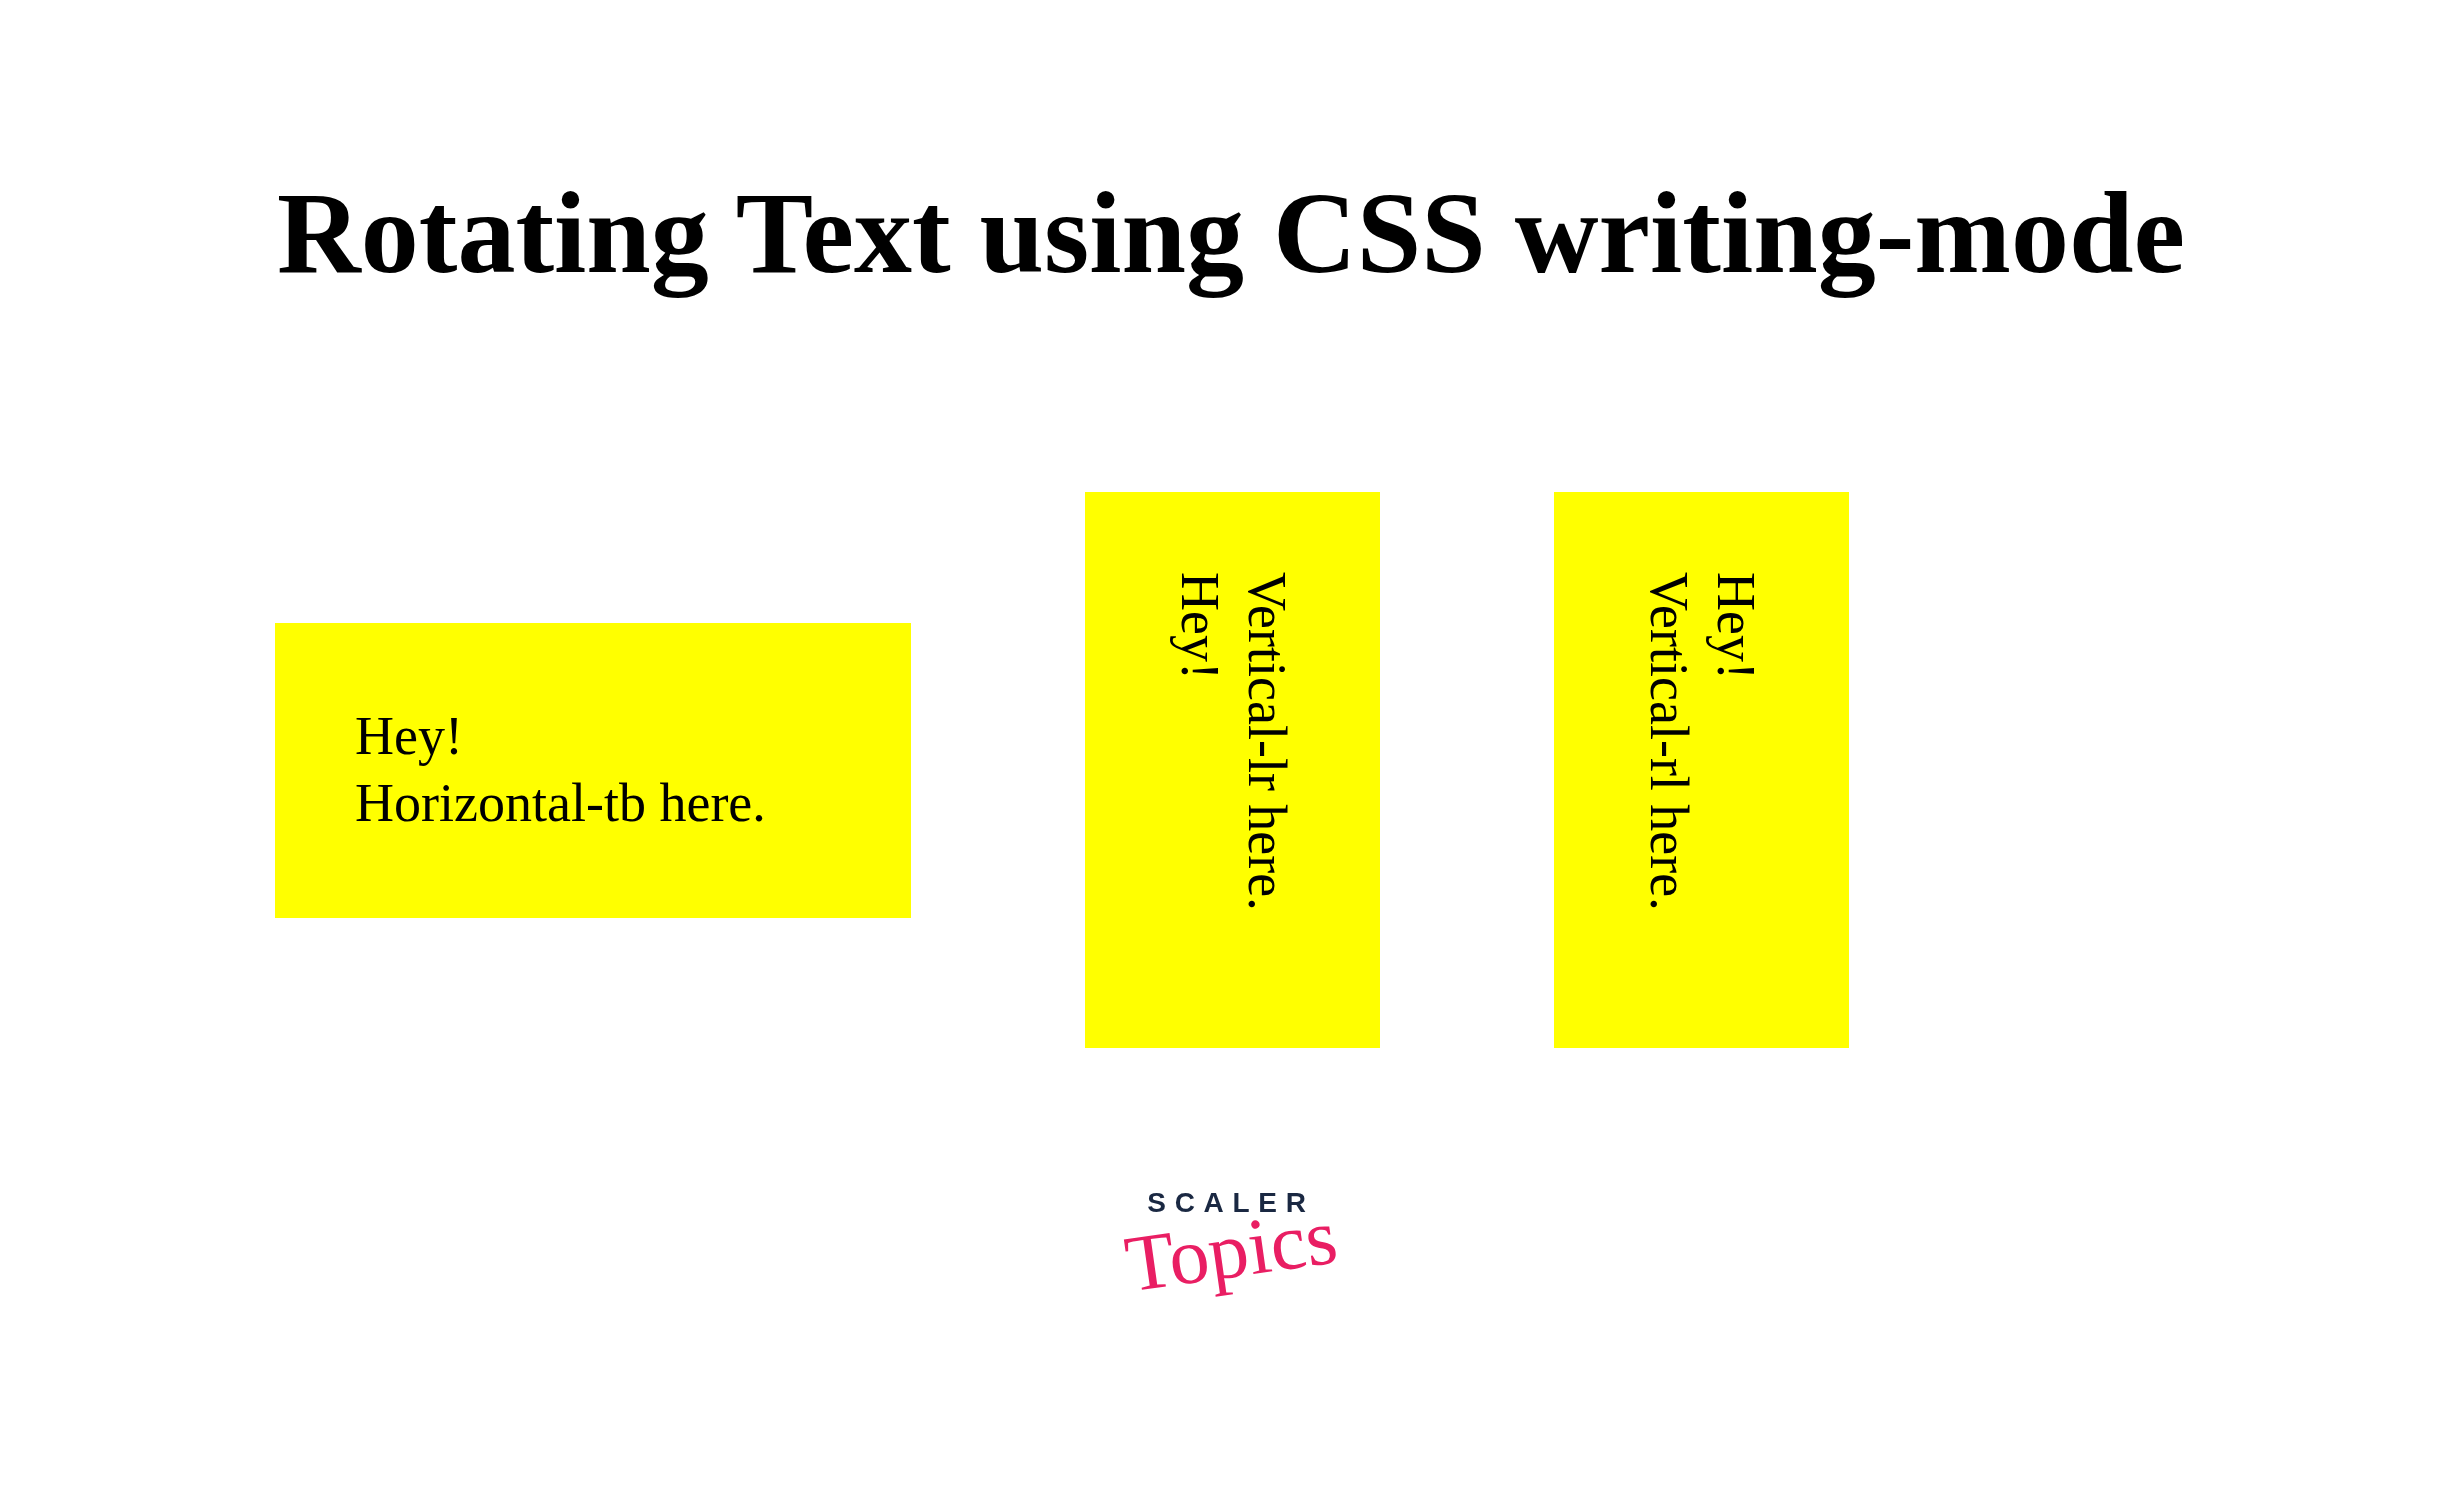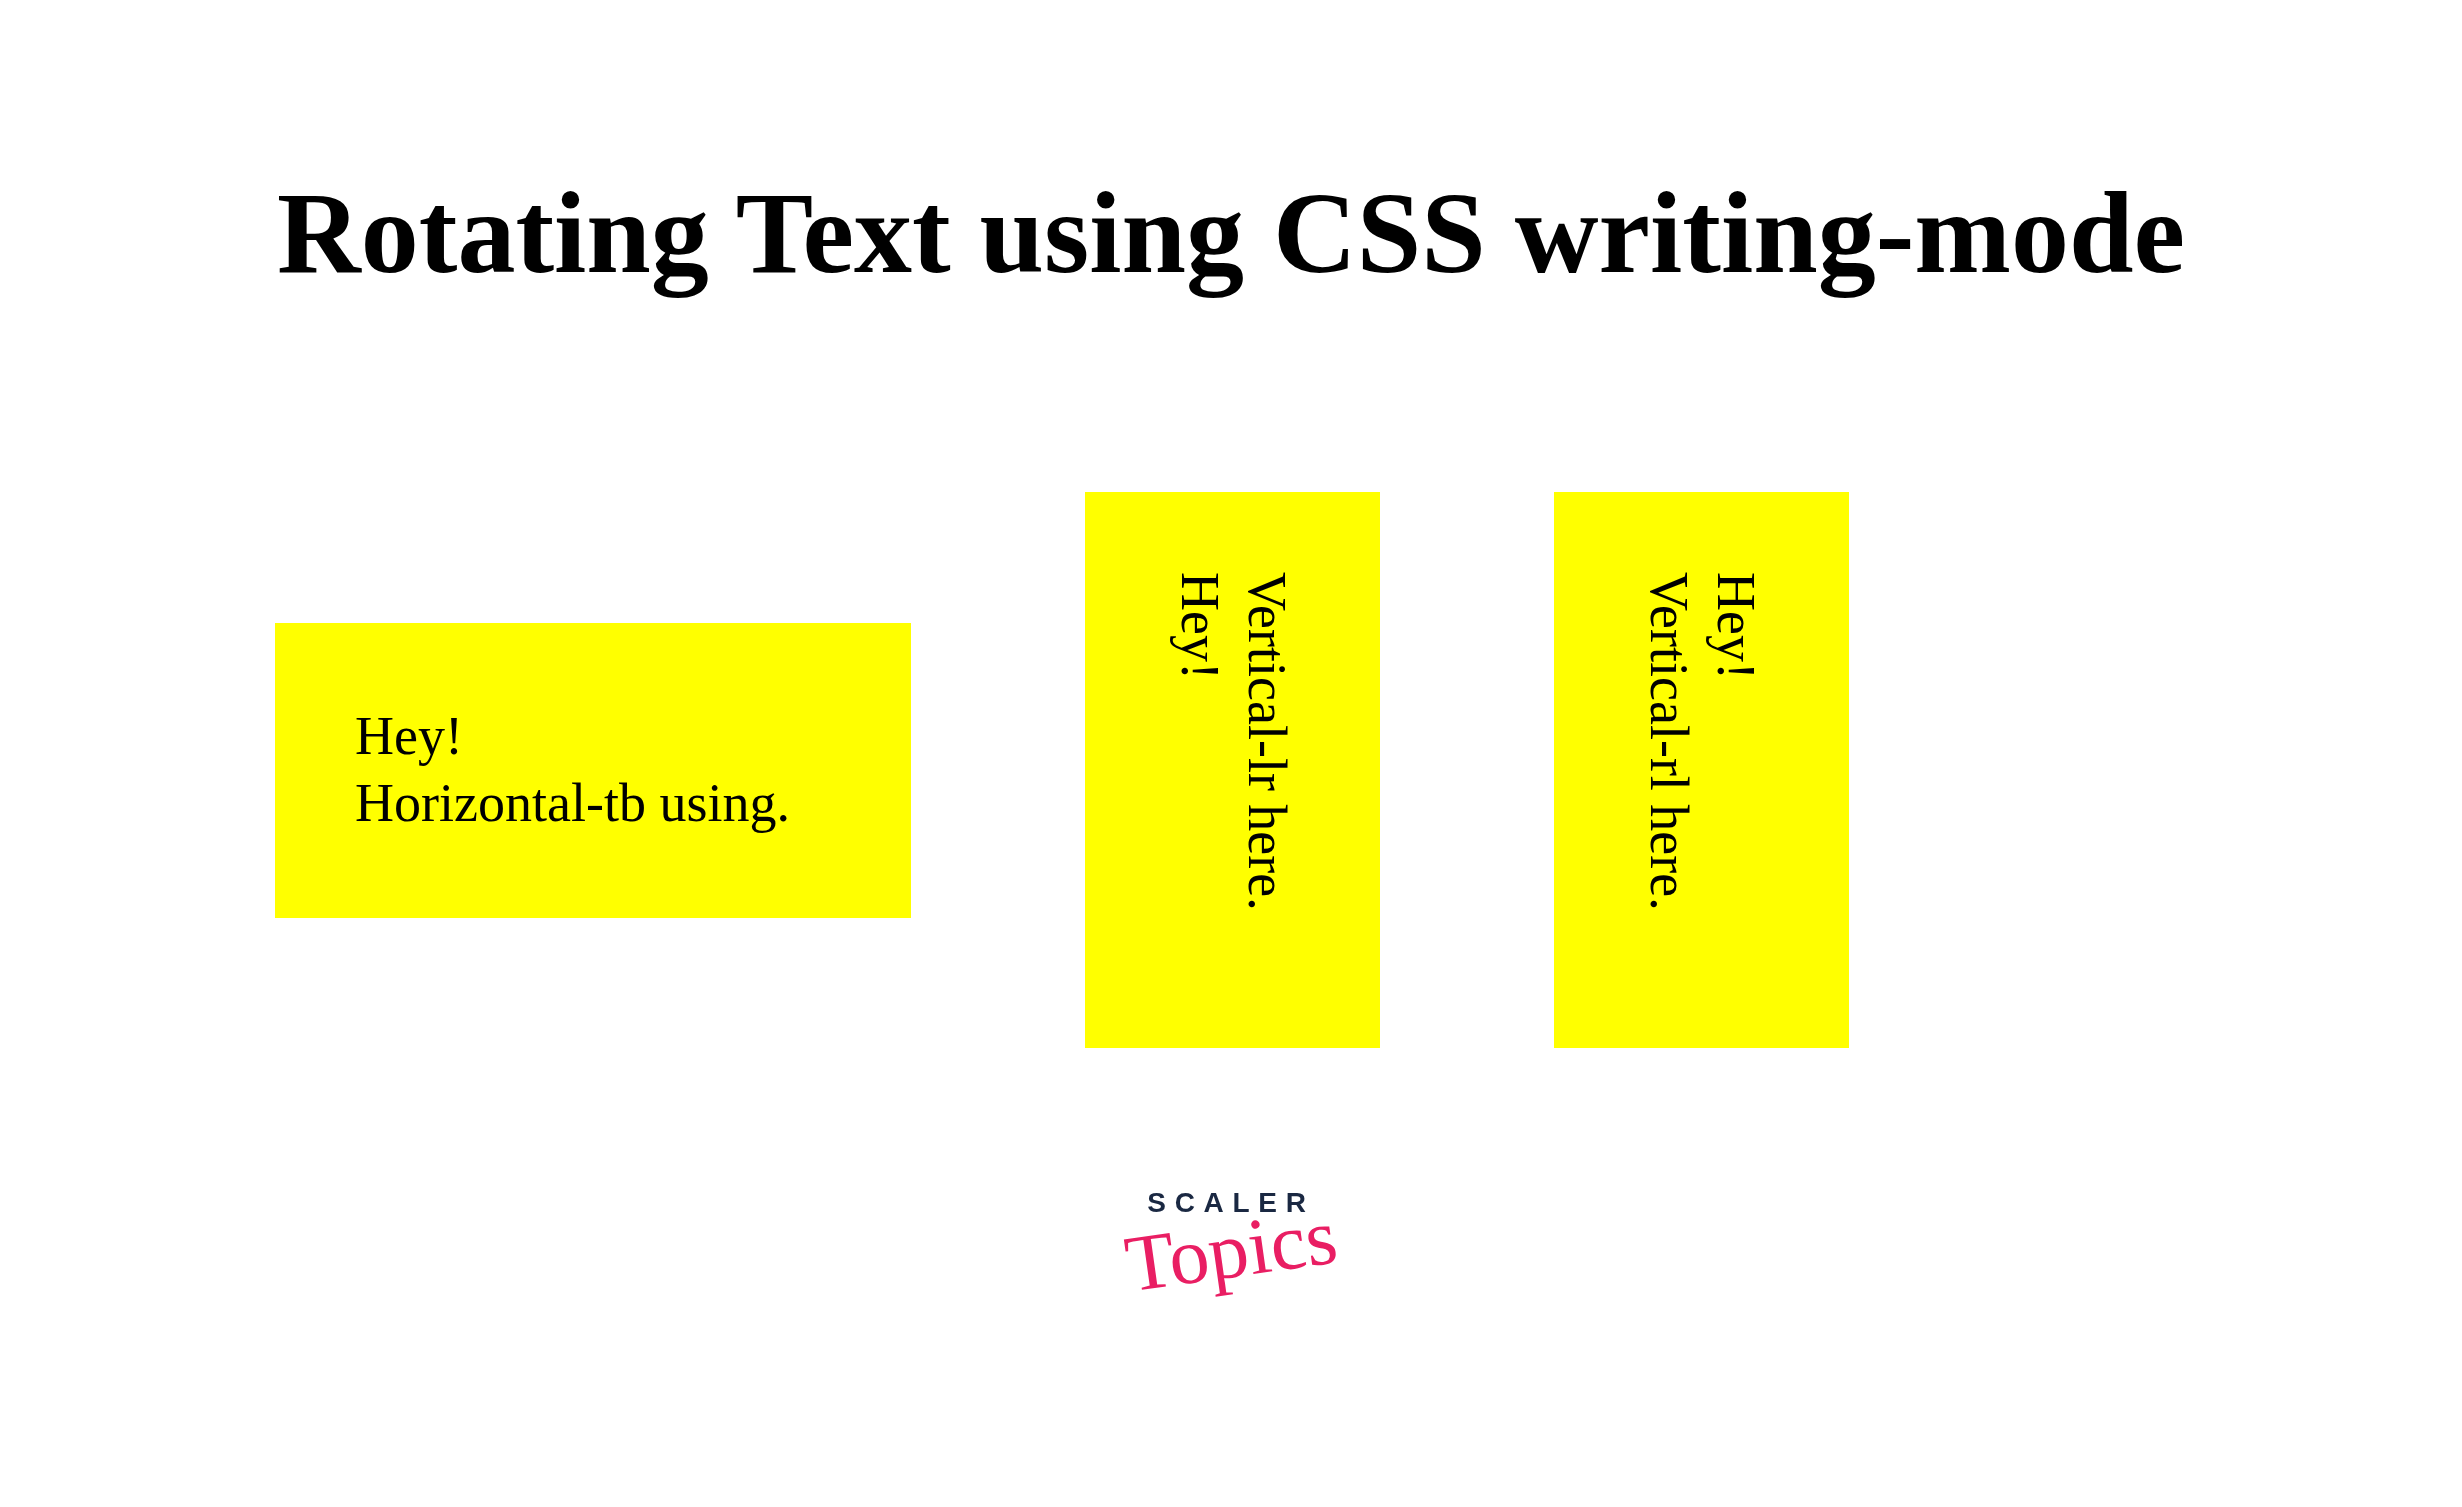--- a/index.html
+++ b/index.html
@@ -90,21 +90,21 @@
   </style>
 </head>
 <body>
 
 <h1 class="heading">Rotating Text using CSS writing-mode</h1>
 
 <div class="boxes-container">
 
   <div class="box box-horizontal">
     <span>Hey!</span><br>
-    <span>Horizontal-tb using.</span>
+    <span>Horizontal-tb here.</span>
   </div>
 
   <div class="box box-vertical-lr">
     <span>Hey!</span><br>
     <span>Vertical-lr here.</span>
   </div>
 
   <div class="box box-vertical-rl">
     <span>Hey!</span><br>
     <span>Vertical-rl here.</span>

